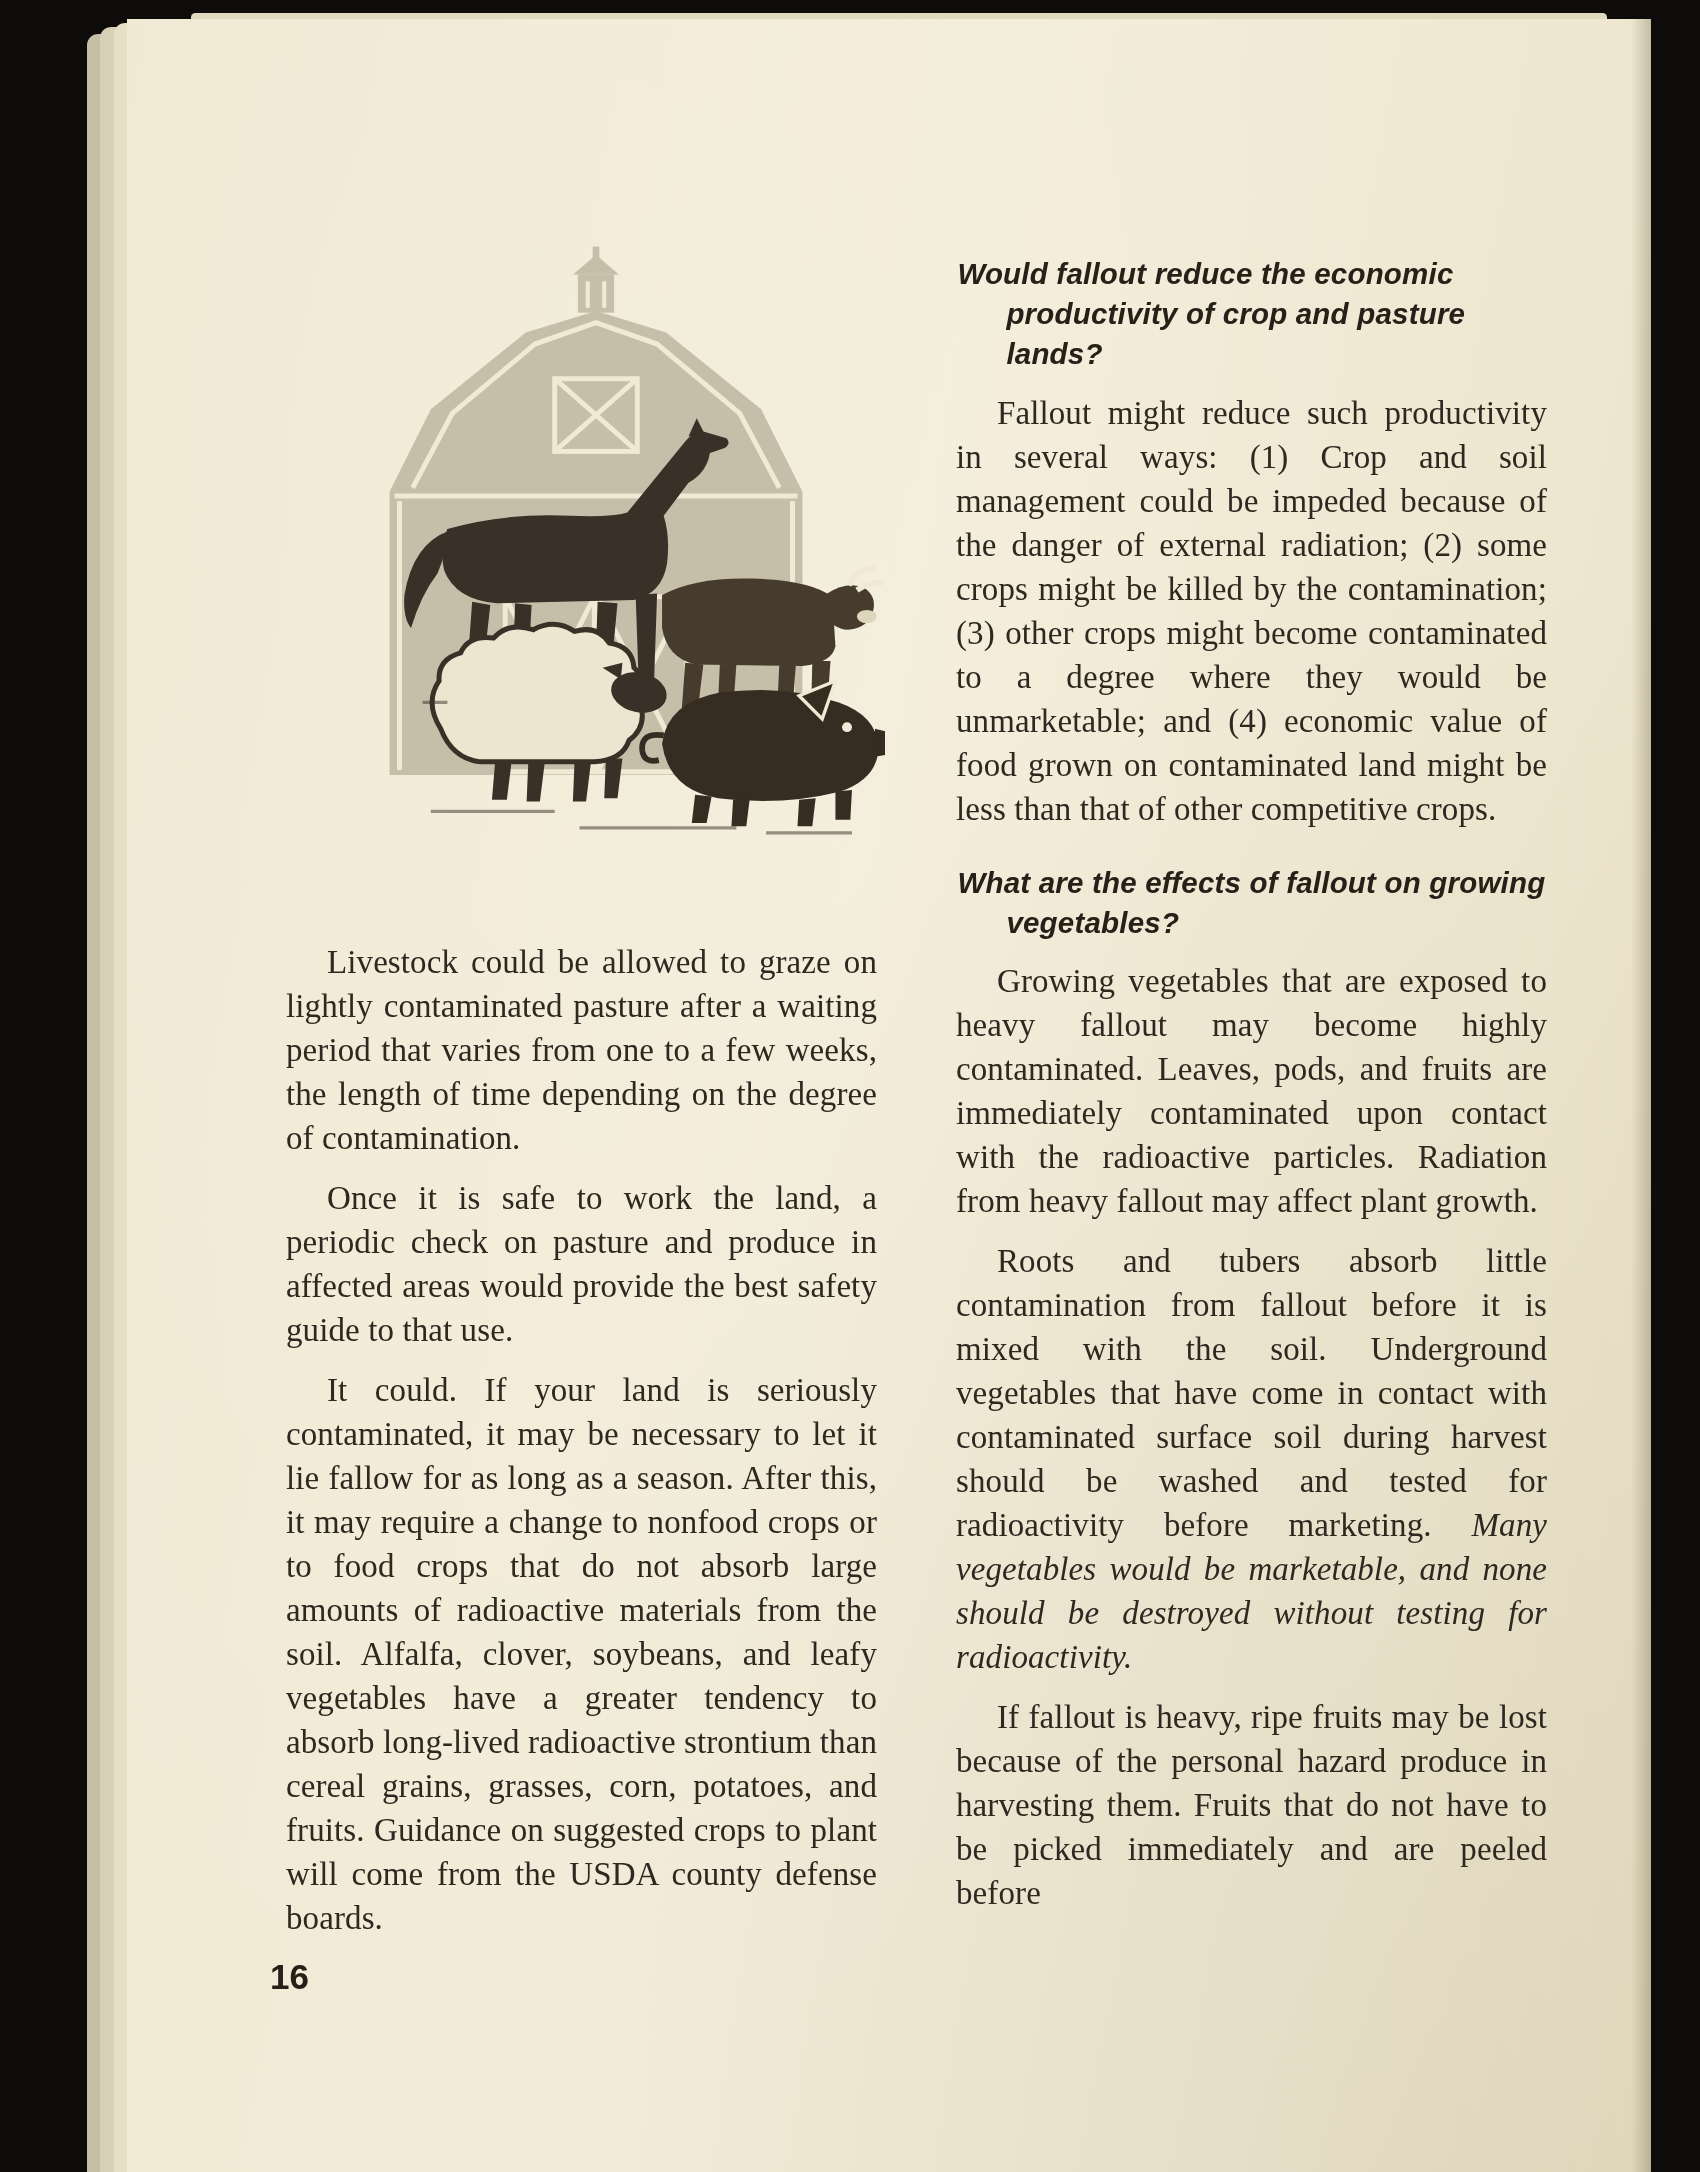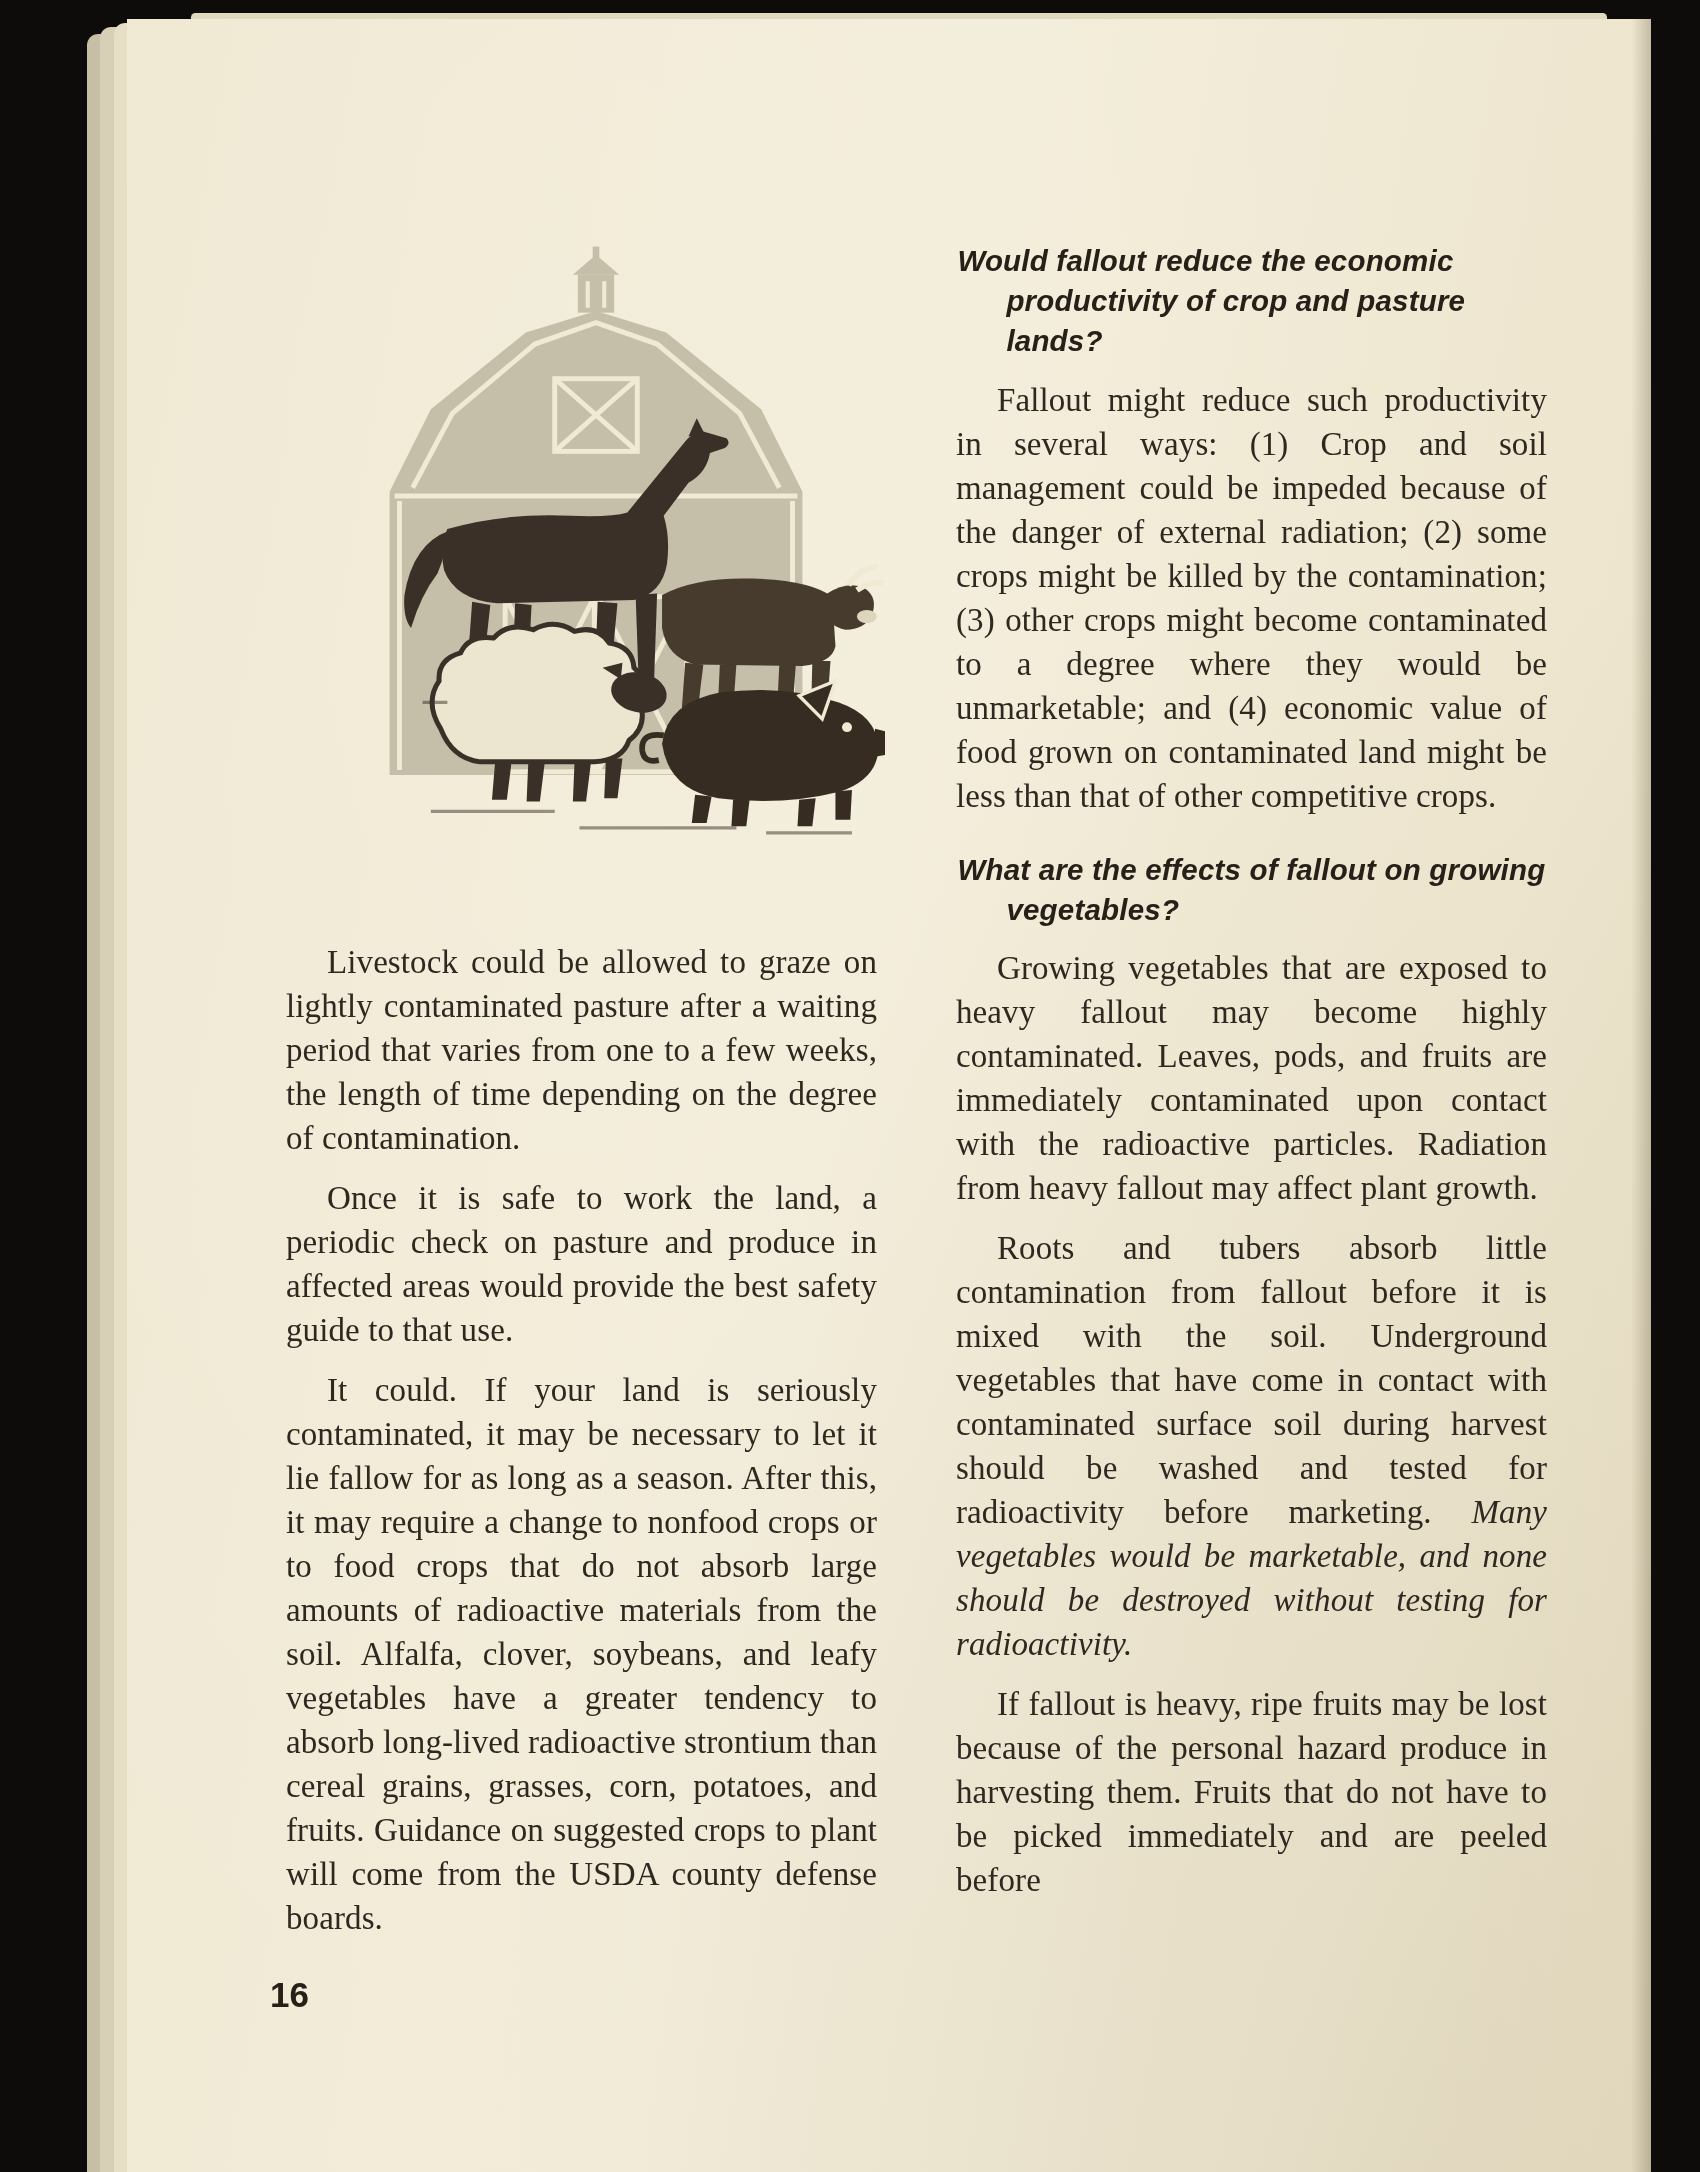--- a/index.html
+++ b/index.html
@@ -43,27 +43,27 @@
     font-size:33px;line-height:44px;text-align:justify;margin:16px;
     letter-spacing:0.1px;
   }
   .indent{text-indent:41px;}
   .heading{
     font-family:"Liberation Sans",sans-serif;font-style:italic;font-weight:bold;
     font-size:29.5px;line-height:40px;color:var(--head);
     margin:32px 0 16.5px 17.4px;padding-left:49px;text-indent:-49px;
     letter-spacing:0.2px;text-align:left;
   }
-  .col .heading:first-child{margin-top:5px;}
+  .col .heading:first-child{margin-top:18px;}
   .ital{font-style:italic;}
   .illustration{margin:4.3px 0 56px 37px;width:578px;}
   .illustration svg{width:100%;height:auto;display:block;}
   .pagenum{
     font-family:"Liberation Sans",sans-serif;font-weight:bold;
-    font-size:35px;margin-top:35px;color:var(--head);
+    font-size:35px;margin-top:17px;color:var(--head);
   }
 </style>
 </head>
 <body>
 
 <div class="stack-edge e1"></div>
 <div class="stack-edge e2"></div>
 <div class="stack-edge e3"></div>
 <div class="sheet-behind-top"></div>
 

